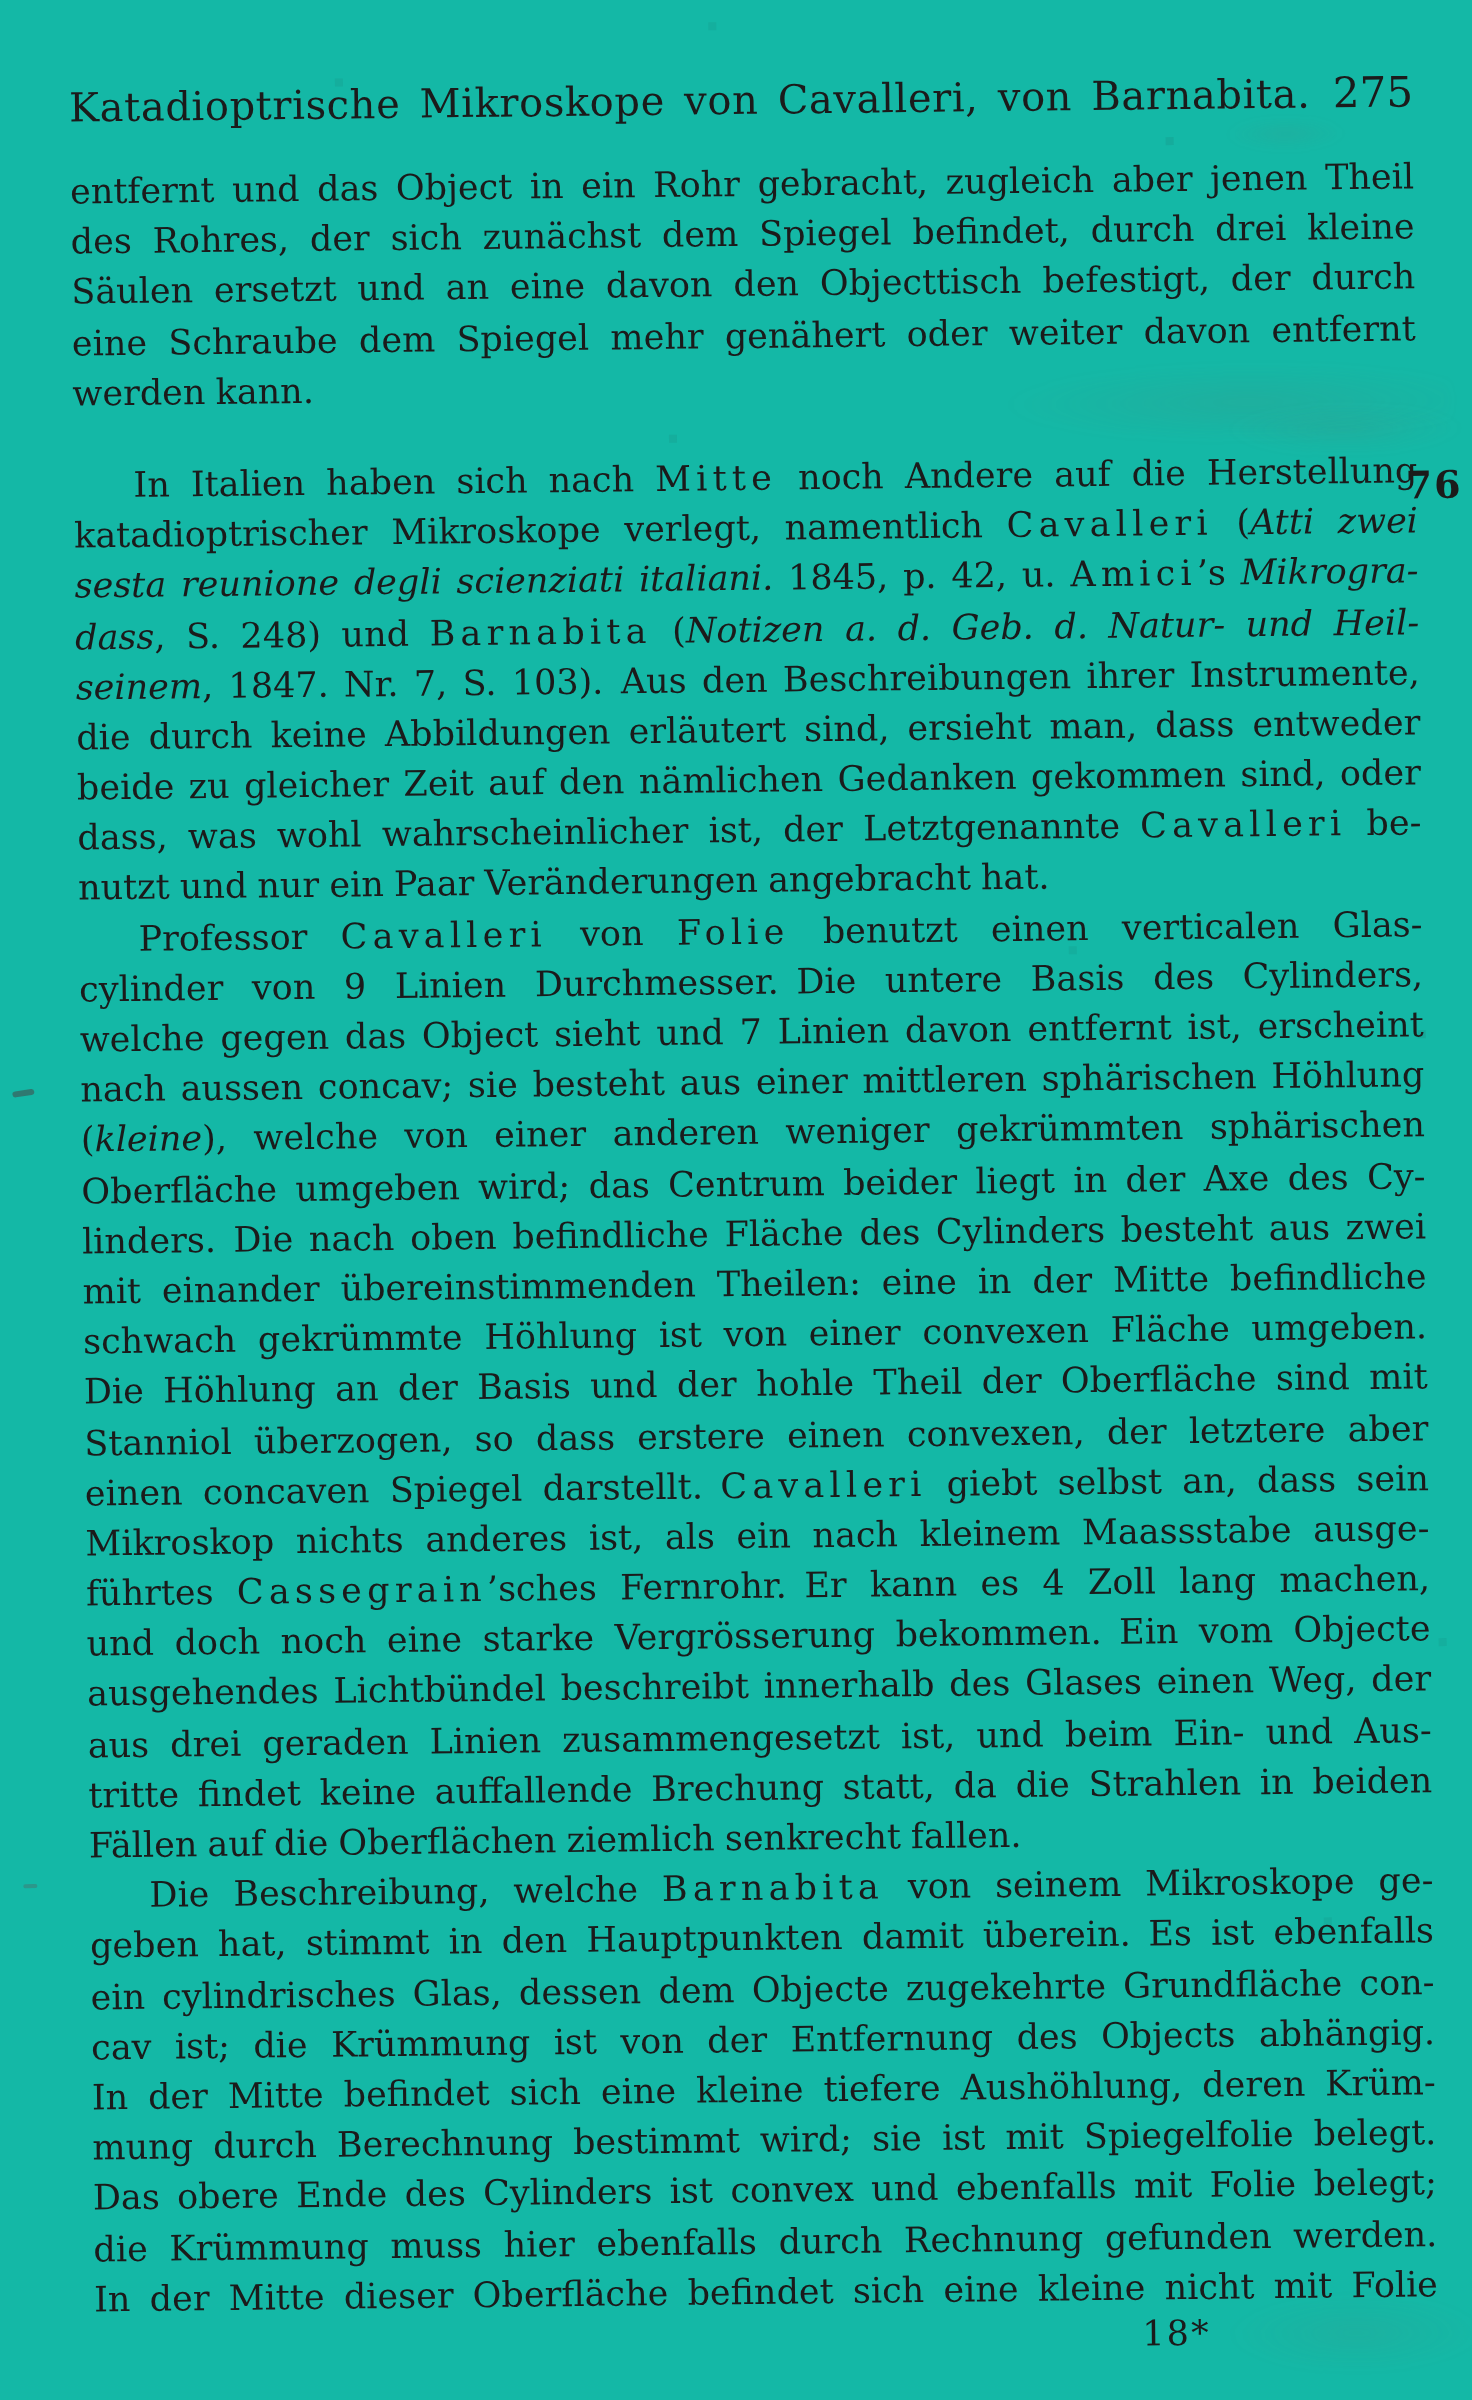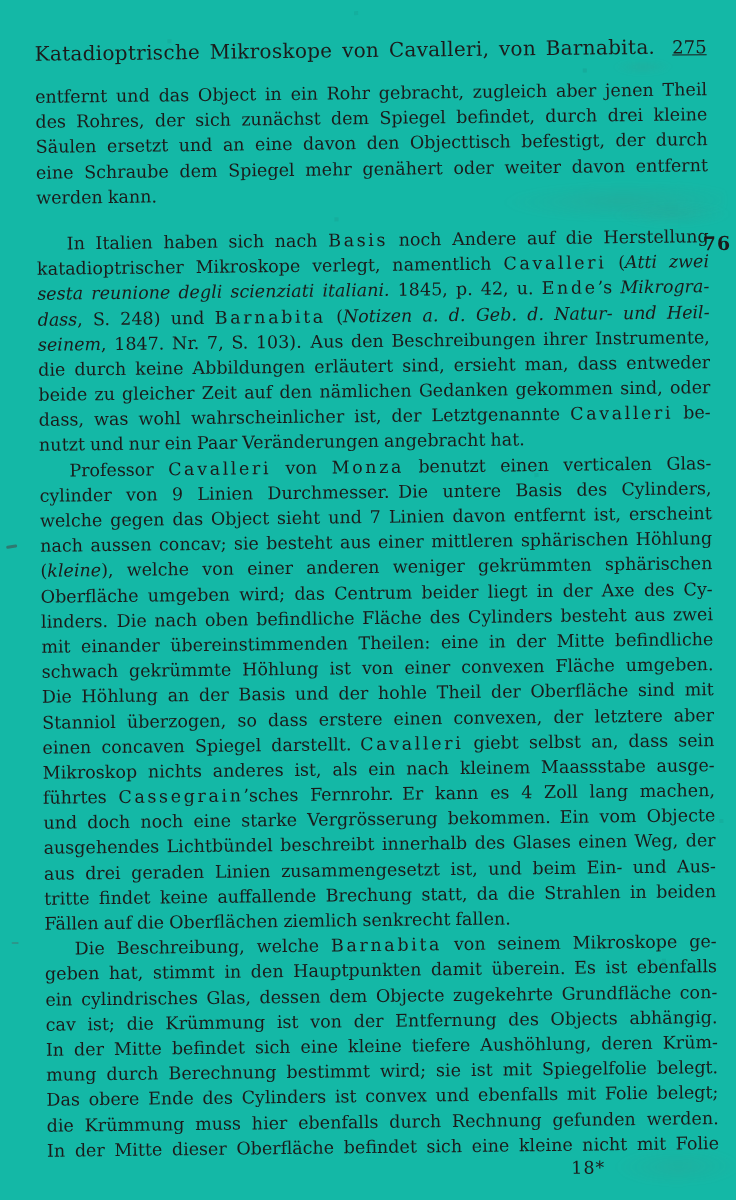--- a/index.html
+++ b/index.html
@@ -17,21 +17,21 @@
     transform:rotate(-0.65deg); transform-origin:368px 0;
   }
   .header {
     position:absolute; left:34px; top:38px; width:672px; height:26px;
     font-size:20px; line-height:25px; white-space:nowrap;
   }
   .header-title {
     display:block; text-align:center; padding-right:70px;
     word-spacing:3px; letter-spacing:0.3px;
   }
-  .page-number { position:absolute; right:0; top:0; font-size:18px;text-decoration:underline; }
+  .page-number { position:absolute; right:0; top:0; font-size:21px; }
   .margin-number {
     position:absolute; left:700px; top:236px;
     font-size:19px; font-weight:bold; letter-spacing:1px;text-align:center;
   }
   .body-block { position:absolute; left:34px; top:81px; width:672px; }
   .line {
     line-height:25.2px; height:25.2px;
     font-size:17.5px; word-spacing:-0.5px;
     text-align:justify; text-align-last:justify;
     white-space:normal; overflow:visible;
@@ -86,32 +86,32 @@
 
     <div class="body-block">
         <div class="para">
           <div class="line"><span>entfernt und das Object in ein Rohr gebracht, zugleich aber jenen Theil</span></div>
           <div class="line"><span>des Rohres, der sich zunächst dem Spiegel befindet, durch drei kleine</span></div>
           <div class="line"><span>Säulen ersetzt und an eine davon den Objecttisch befestigt, der durch</span></div>
           <div class="line"><span>eine Schraube dem Spiegel mehr genähert oder weiter davon entfernt</span></div>
           <div class="line final"><span>werden kann.</span></div>
         </div>
         <div class="para indent gap">
-          <div class="line"><span>In Italien haben sich nach </span><span class="sperr">Basis</span><span> noch Andere auf die Herstellung</span></div>
+          <div class="line"><span>In Italien haben sich nach </span><span class="sperr">Mitte</span><span> noch Andere auf die Herstellung</span></div>
           <div class="line"><span>katadioptrischer Mikroskope verlegt, namentlich </span><span class="sperr">Cavalleri</span><span> (</span><span class="it">Atti zwei</span></div>
-          <div class="line"><span class="it">sesta reunione degli scienziati italiani.</span><span> 1845, p. 42, u. </span><span class="sperr">Ende</span><span>’s </span><span class="it">Mikrogra-</span></div>
+          <div class="line"><span class="it">sesta reunione degli scienziati italiani.</span><span> 1845, p. 42, u. </span><span class="sperr">Amici</span><span>’s </span><span class="it">Mikrogra-</span></div>
           <div class="line"><span class="it">dass</span><span>, S. 248) und </span><span class="sperr">Barnabita</span><span> (</span><span class="it">Notizen a. d. Geb. d. Natur- und Heil-</span></div>
           <div class="line"><span class="it">seinem</span><span>, 1847. Nr. 7, S. 103). Aus den Beschreibungen ihrer Instrumente,</span></div>
           <div class="line"><span>die durch keine Abbildungen erläutert sind, ersieht man, dass entweder</span></div>
           <div class="line"><span>beide zu gleicher Zeit auf den nämlichen Gedanken gekommen sind, oder</span></div>
           <div class="line"><span>dass, was wohl wahrscheinlicher ist, der Letztgenannte </span><span class="sperr">Cavalleri</span><span> be-</span></div>
           <div class="line final"><span>nutzt und nur ein Paar Veränderungen angebracht hat.</span></div>
         </div>
         <div class="para indent">
-          <div class="line"><span>Professor </span><span class="sperr">Cavalleri</span><span> von </span><span class="sperr">Monza</span><span> benutzt einen verticalen Glas-</span></div>
+          <div class="line"><span>Professor </span><span class="sperr">Cavalleri</span><span> von </span><span class="sperr">Folie</span><span> benutzt einen verticalen Glas-</span></div>
           <div class="line"><span>cylinder von 9 Linien Durchmesser. Die untere Basis des Cylinders,</span></div>
           <div class="line"><span>welche gegen das Object sieht und 7 Linien davon entfernt ist, erscheint</span></div>
           <div class="line"><span>nach aussen concav; sie besteht aus einer mittleren sphärischen Höhlung</span></div>
           <div class="line"><span>(</span><span class="it">kleine</span><span>), welche von einer anderen weniger gekrümmten sphärischen</span></div>
           <div class="line"><span>Oberfläche umgeben wird; das Centrum beider liegt in der Axe des Cy-</span></div>
           <div class="line"><span>linders. Die nach oben befindliche Fläche des Cylinders besteht aus zwei</span></div>
           <div class="line"><span>mit einander übereinstimmenden Theilen: eine in der Mitte befindliche</span></div>
           <div class="line"><span>schwach gekrümmte Höhlung ist von einer convexen Fläche umgeben.</span></div>
           <div class="line"><span>Die Höhlung an der Basis und der hohle Theil der Oberfläche sind mit</span></div>
           <div class="line"><span>Stanniol überzogen, so dass erstere einen convexen, der letztere aber</span></div>

